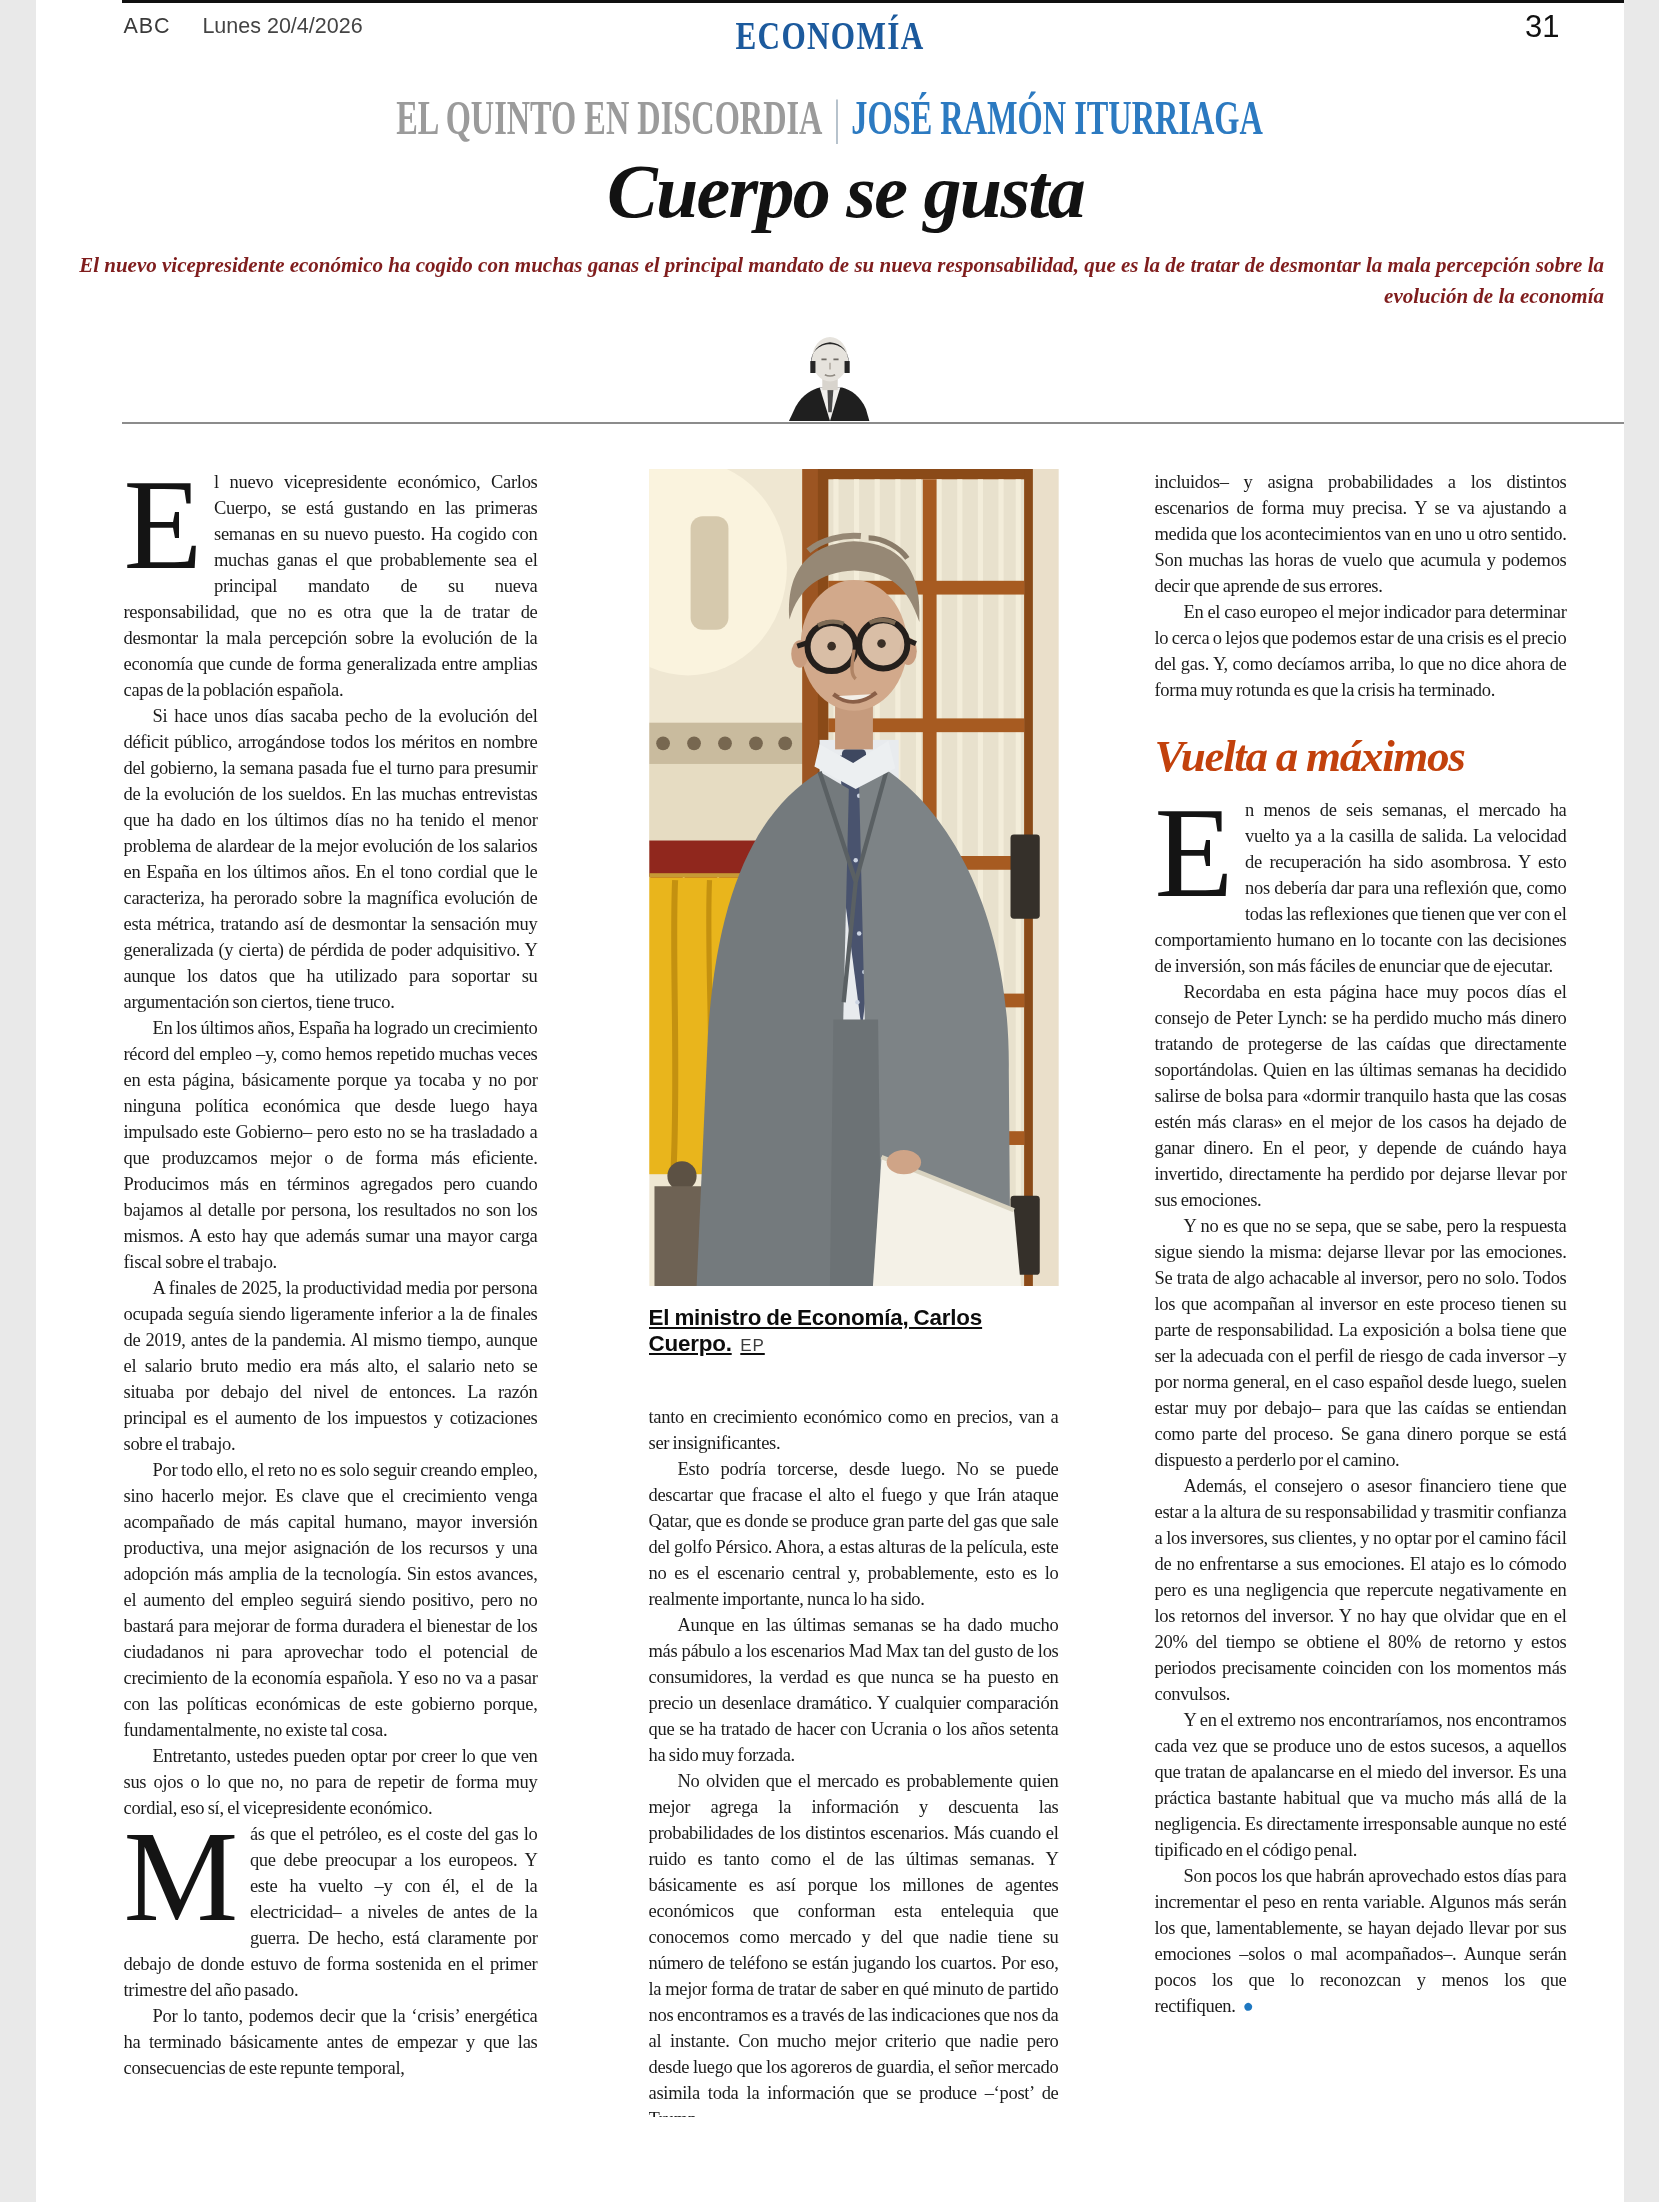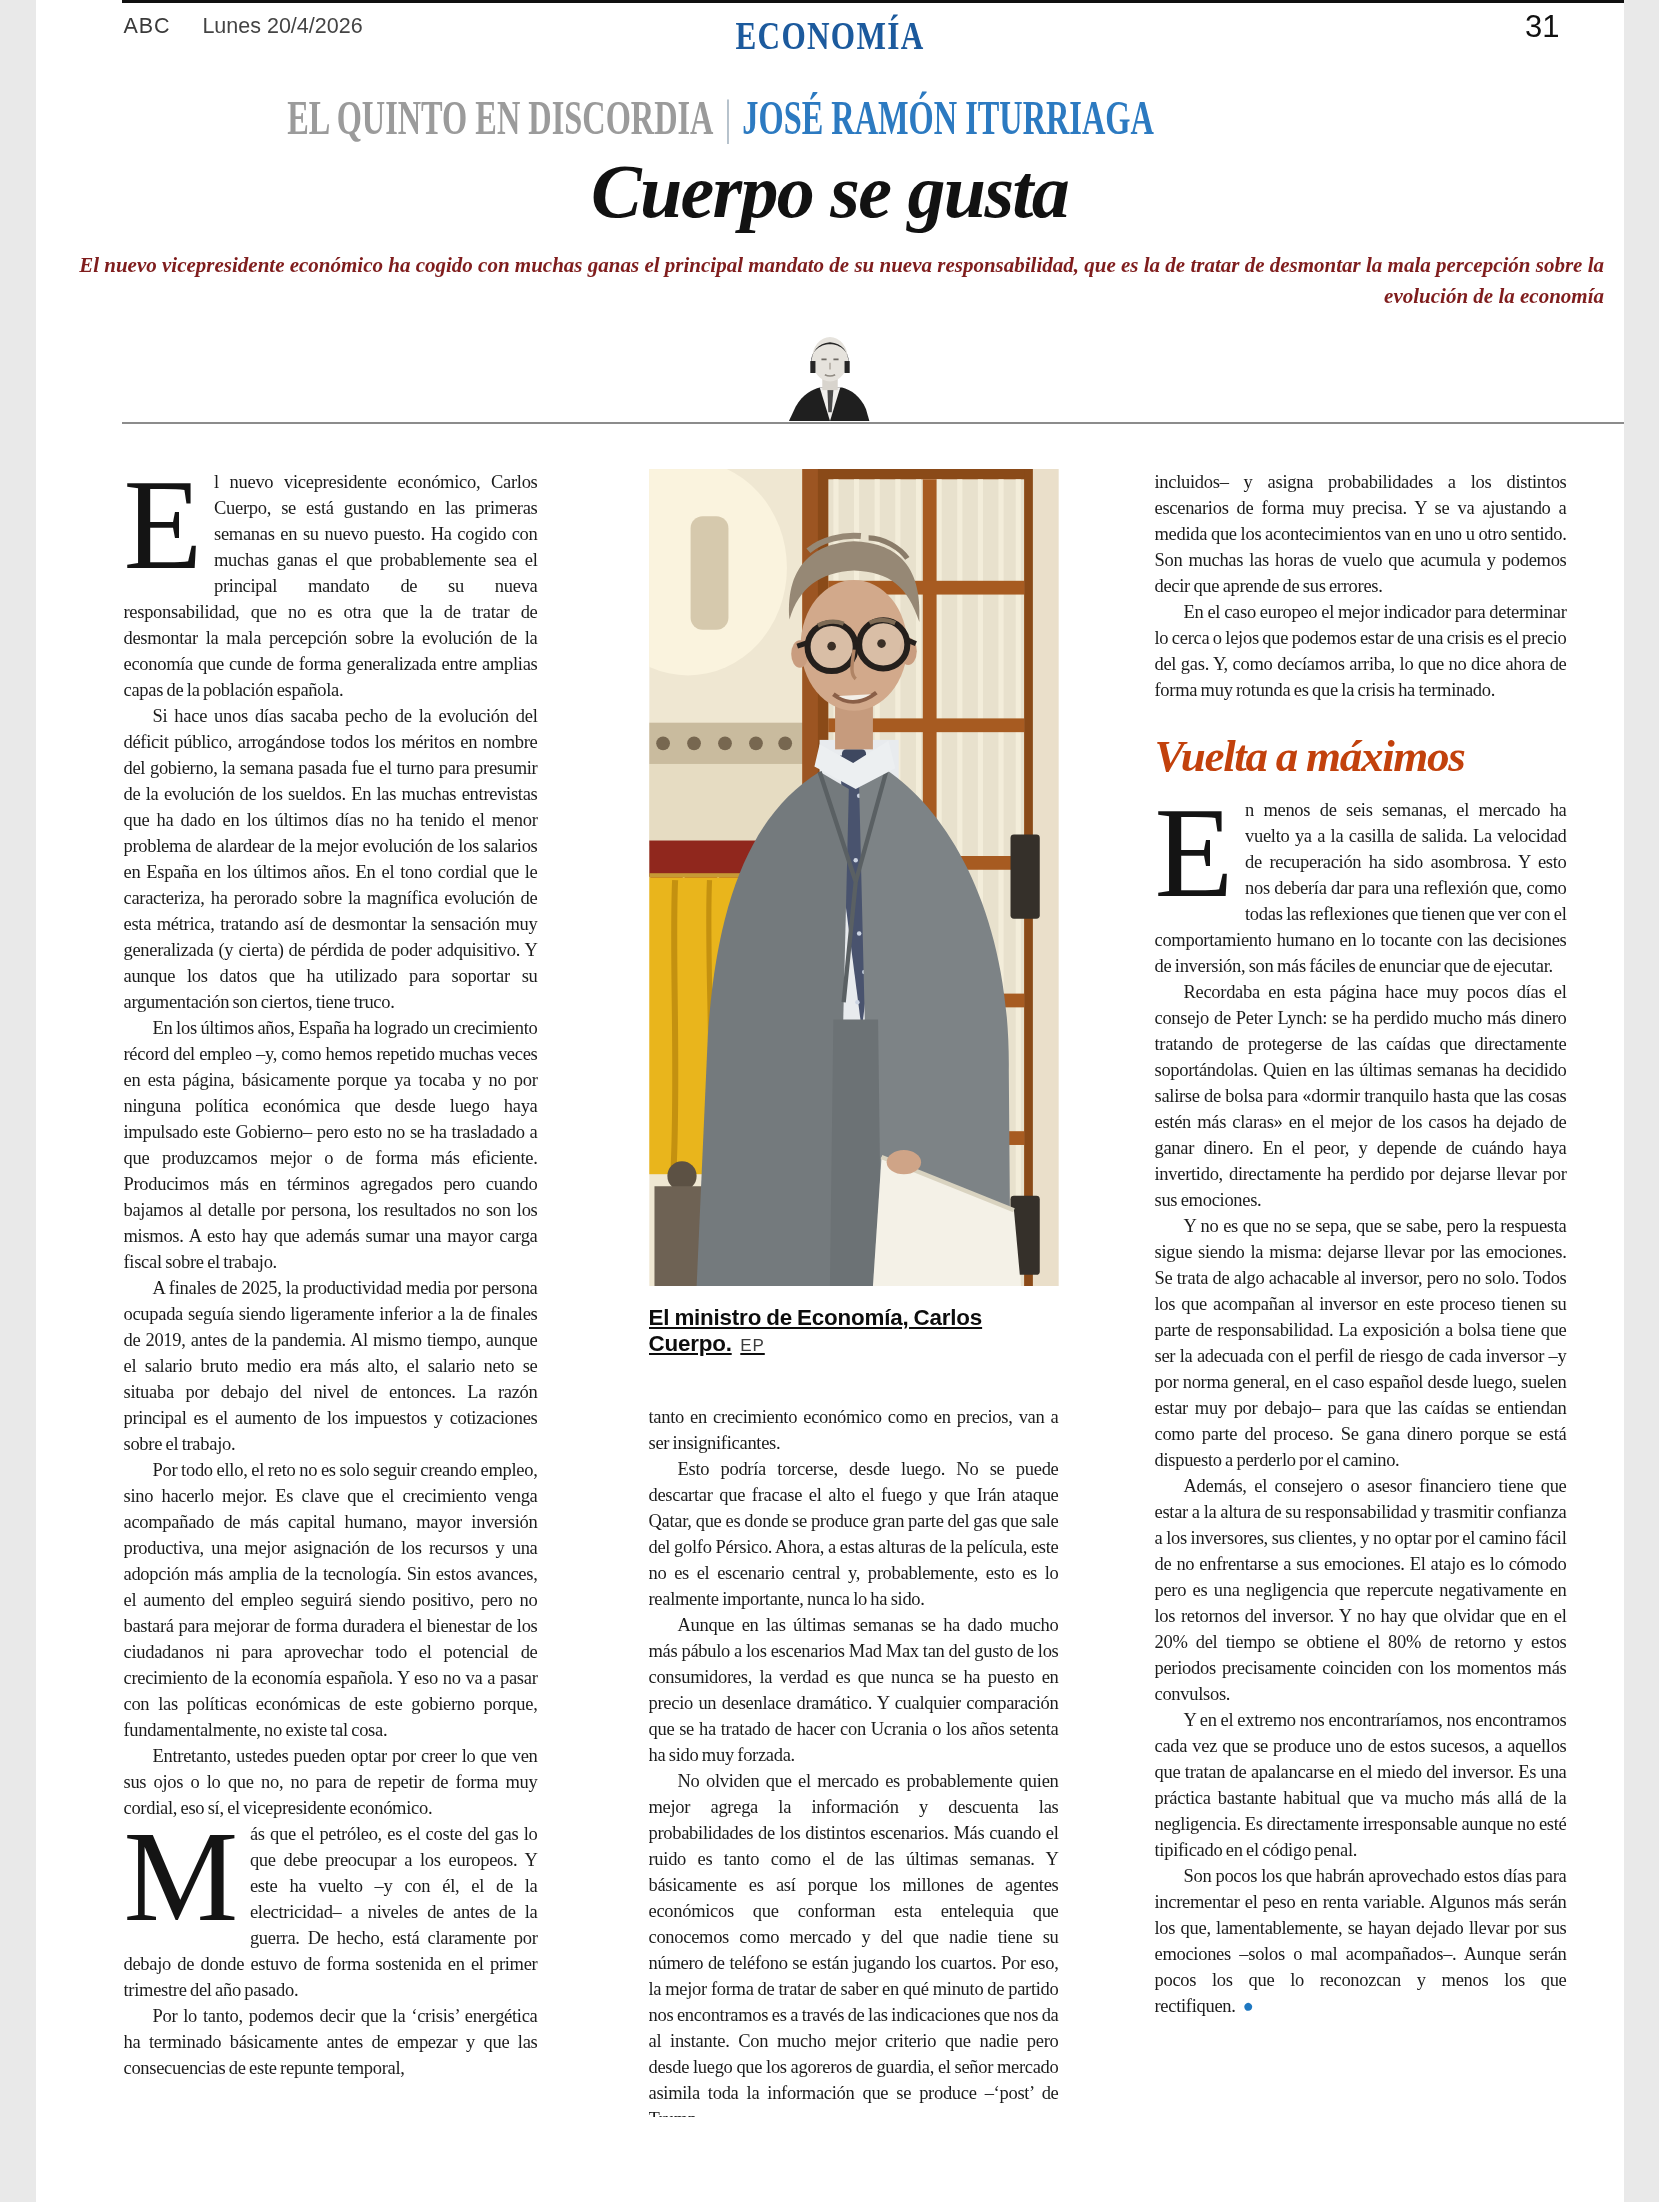--- a/index.html
+++ b/index.html
@@ -7,27 +7,27 @@
         font-family:"Liberation Serif",serif;color:#1b1b1b;overflow:hidden;}
   .top-rule{position:absolute;left:86px;top:0;width:1510px;height:2.6px;background:#101010;}
   .mast-left{position:absolute;left:88px;top:13.8px;font-family:"Liberation Sans",sans-serif;
              font-size:21.5px;color:#444;}
   .brand{margin-right:26px;color:#3a3a3a;letter-spacing:0.9px;}
   .section-name{position:absolute;top:12px;left:50%;transform:translateX(-50%) scaleX(0.78);
                 transform-origin:center;font-size:40px;font-weight:700;color:#1c5a9d;
                 letter-spacing:1.7px;white-space:nowrap;}
   .page-number{position:absolute;top:8.6px;right:64px;font-family:"Liberation Sans",sans-serif;
                font-size:31px;font-weight:400;color:#111;}
-  .kicker-row{position:absolute;top:89px;left:0;width:100%;padding-left:28px;}
+  .kicker-row{position:absolute;top:89px;left:0;width:100%;text-align:center;}
   .kicker-inner{display:inline-block;transform:scaleX(0.66);transform-origin:center;
                 white-space:nowrap;font-weight:700;font-size:49px;}
   .kicker-topic{color:#9b9b9b;}
   .kicker-sep{color:#a8b6c2;padding:0 17px;font-weight:400;}
   .kicker-author{color:#2c7ac1;}
-  .article-title{position:absolute;top:148px;left:0;width:100%;text-align:center;margin:0;
+  .article-title{position:absolute;top:148px;left:16px;width:100%;text-align:center;margin:0;
                  font-style:italic;font-weight:700;font-size:76px;letter-spacing:-1.7px;color:#121212;}
   .subtitle{position:absolute;top:250px;left:50%;transform:translateX(-50%);width:1549px;
             text-align:right;font-style:italic;font-weight:700;font-size:21px;line-height:31px;
             margin:0;color:#7f1d1d;}
   .author-portrait{position:absolute;top:325px;left:50%;transform:translateX(-50%);}
   .mid-rule{position:absolute;left:86px;top:422px;width:1510px;height:1.7px;background:#8c8c8c;}
   .col{position:absolute;top:469px;font-size:18.5px;line-height:26px;text-align:justify;
        letter-spacing:-0.3px;word-spacing:-0.9px;color:#1c1c1c;}
   .col-left{left:88px;width:414px;height:1729px;overflow:hidden;}
   .col-center{left:613px;width:410px;height:1648px;overflow:hidden;}

